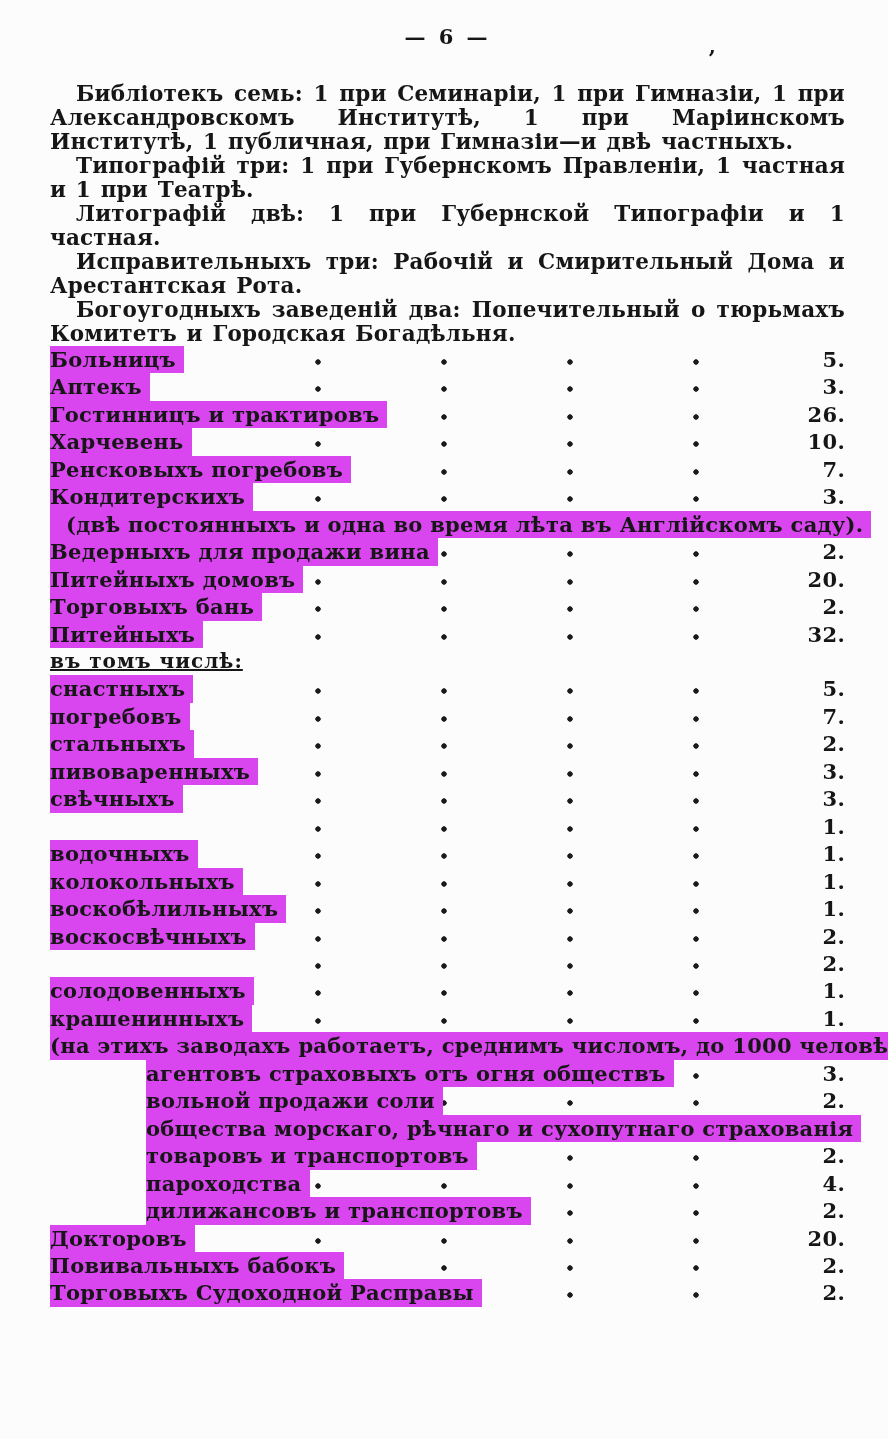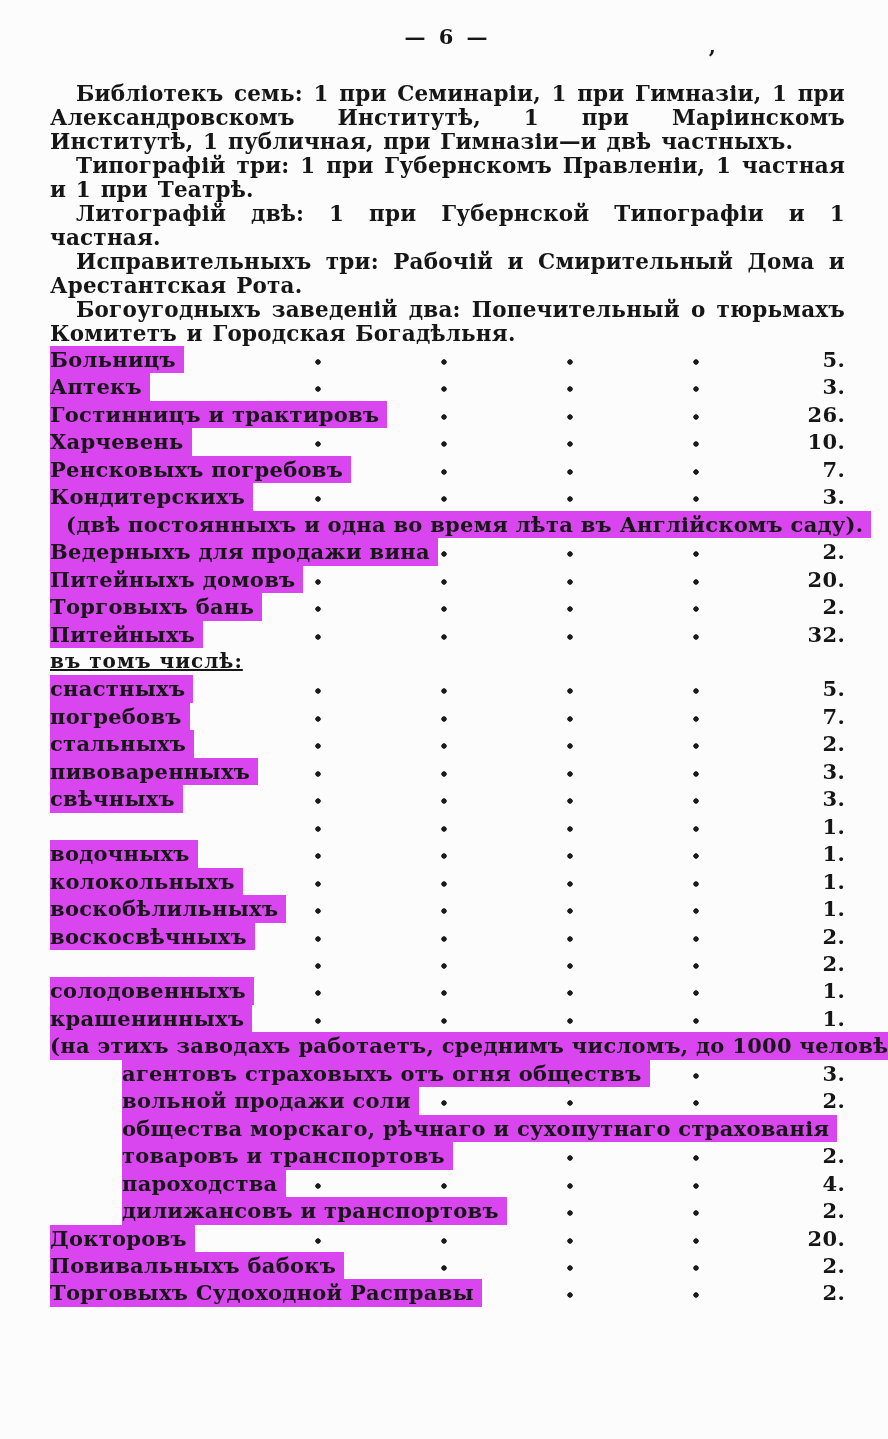--- a/index.html
+++ b/index.html
@@ -64,21 +64,21 @@
   }
   .val{
     position:relative;z-index:1;
     margin-left:auto;
     background:#fcfcfc;
     padding-left:10px;
     min-width:46px;
     text-align:right;
     white-space:nowrap;
   }
-  .sub .lbl{margin-left:72px;}
+  .sub .lbl{margin-left:96px;}
   .prefix{display:inline-block;width:120px;}
   .note{text-indent:16px;}
   .note2{text-indent:0;}
   .subhead{
     font-size:20px;
     line-height:27.45px;
     letter-spacing:1px;
     text-decoration:underline;
   }
 </style>

